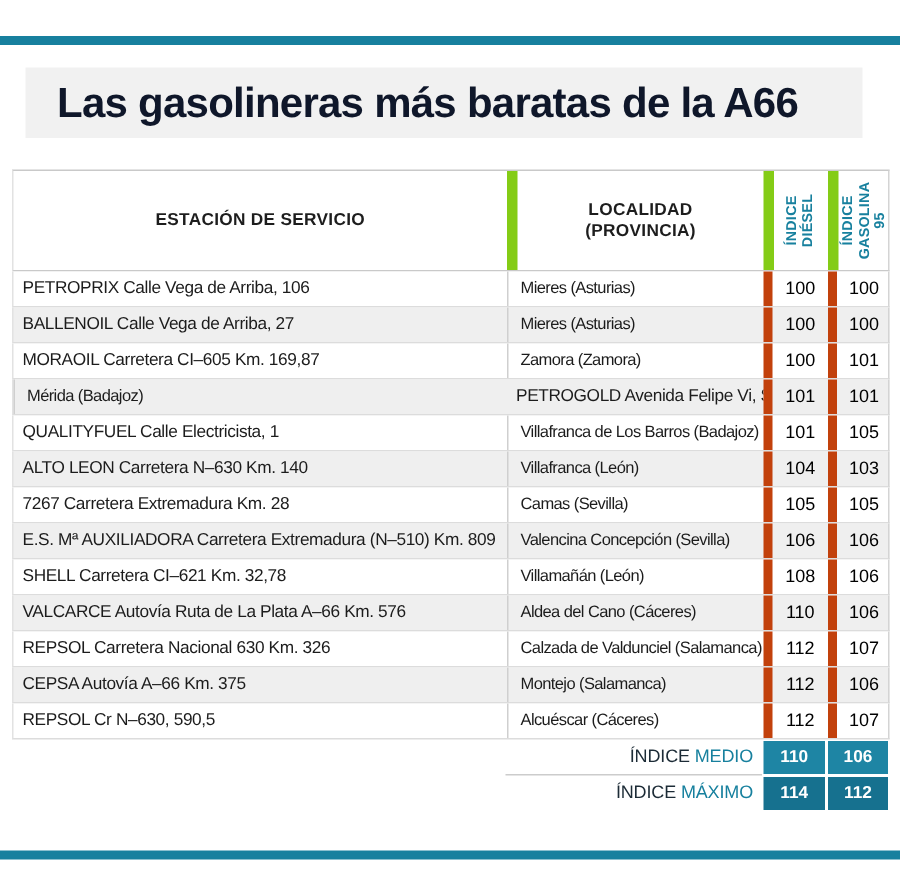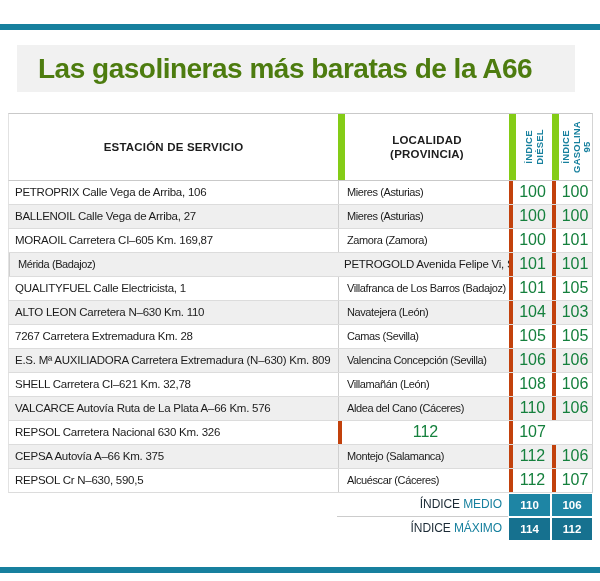--- a/index.html
+++ b/index.html
@@ -16,21 +16,21 @@
   }
   .bottombar {
     position: absolute; left: 0; top: 567px; width: 600px; height: 6px;
     background: var(--accent, #17809E);
   }
   .title-strip {
     position: absolute; left: 17px; top: 45px; width: 558px; height: 47px;
     background: var(--titleStripBg, #F1F1F1);
   }
   .title-strip h1 {
-    font-size: 28px; font-weight: bold; color: #4d7c0f;
+    font-size: 28px; font-weight: bold; color: #0f172a;
     line-height: 47px; padding-left: 21px; letter-spacing: -0.5px;
     white-space: nowrap;
   }
   .table {
     position: absolute; left: 8px; top: 113px; width: 585px;
   }
   .grid {
     display: grid;
     grid-template-columns: 329px 171px 43px 42px;
   }
@@ -61,21 +61,21 @@
     height: 24px;
     border-bottom: 1px solid #dcdcdc;
     border-left: 1px solid #e2e2e2;
     border-right: 1px solid #d4d4d4;
     background: #fff;
   }
   .tbody .tr:nth-child(even) { background: var(--rowAltBg, #EFEFEF); }
   .td { line-height: 22px; overflow: hidden; white-space: nowrap; }
   .td.station { padding-left: 6px; font-size: 11.5px; letter-spacing: -0.25px; }
   .td.locality { padding-left: 8px; font-size: 11px; letter-spacing: -0.4px; border-left: 1px solid #cfcfcf; }
-  .td.num { text-align: center; font-size: 16px; border-left: 4px solid #c2410c; color: #15803d; }
+  .td.num { text-align: center; font-size: 12px; border-left: 6px solid #c2410c; color: #000000; }
   .tfoot .frow { height: 24px; }
   .flabel {
     grid-column: 2;
     text-align: right; padding-right: 6px;
     line-height: 23px; font-weight: normal; font-size: 12px;
     letter-spacing: -0.1px;
     white-space: nowrap;
   }
   .frow-medio .flabel { border-bottom: 1px solid #cccccc; }
   .flabel .dark { color: #1c2b36; }
@@ -147,51 +147,52 @@
       <div class="td num">101</div>
       <div class="td num">101</div>
     </div>
     <div class="tr grid">
       <div class="td station">QUALITYFUEL Calle Electricista, 1</div>
       <div class="td locality">Villafranca de Los Barros (Badajoz)</div>
       <div class="td num">101</div>
       <div class="td num">105</div>
     </div>
     <div class="tr grid">
-      <div class="td station">ALTO LEON Carretera N–630 Km. 110</div>
-      <div class="td locality">Navatejera (León)</div>
+      <div class="td station">ALTO LEON Carretera N–630 Km. 140</div>
+      <div class="td locality">Villafranca (León)</div>
       <div class="td num">104</div>
       <div class="td num">103</div>
     </div>
     <div class="tr grid">
       <div class="td station">7267 Carretera Extremadura Km. 28</div>
       <div class="td locality">Camas (Sevilla)</div>
       <div class="td num">105</div>
       <div class="td num">105</div>
     </div>
     <div class="tr grid">
-      <div class="td station">E.S. Mª AUXILIADORA Carretera Extremadura (N–630) Km. 809</div>
+      <div class="td station">E.S. Mª AUXILIADORA Carretera Extremadura (N–510) Km. 809</div>
       <div class="td locality">Valencina Concepción (Sevilla)</div>
       <div class="td num">106</div>
       <div class="td num">106</div>
     </div>
     <div class="tr grid">
       <div class="td station">SHELL Carretera CI–621 Km. 32,78</div>
       <div class="td locality">Villamañán (León)</div>
       <div class="td num">108</div>
       <div class="td num">106</div>
     </div>
     <div class="tr grid">
       <div class="td station">VALCARCE Autovía Ruta de La Plata A–66 Km. 576</div>
       <div class="td locality">Aldea del Cano (Cáceres)</div>
       <div class="td num">110</div>
       <div class="td num">106</div>
     </div>
     <div class="tr grid">
       <div class="td station">REPSOL Carretera Nacional 630 Km. 326</div>
+      <div class="td locality">Calzada de Valdunciel (Salamanca)</div>
       <div class="td num">112</div>
       <div class="td num">107</div>
     </div>
     <div class="tr grid">
       <div class="td station">CEPSA Autovía A–66 Km. 375</div>
       <div class="td locality">Montejo (Salamanca)</div>
       <div class="td num">112</div>
       <div class="td num">106</div>
     </div>
     <div class="tr grid">

